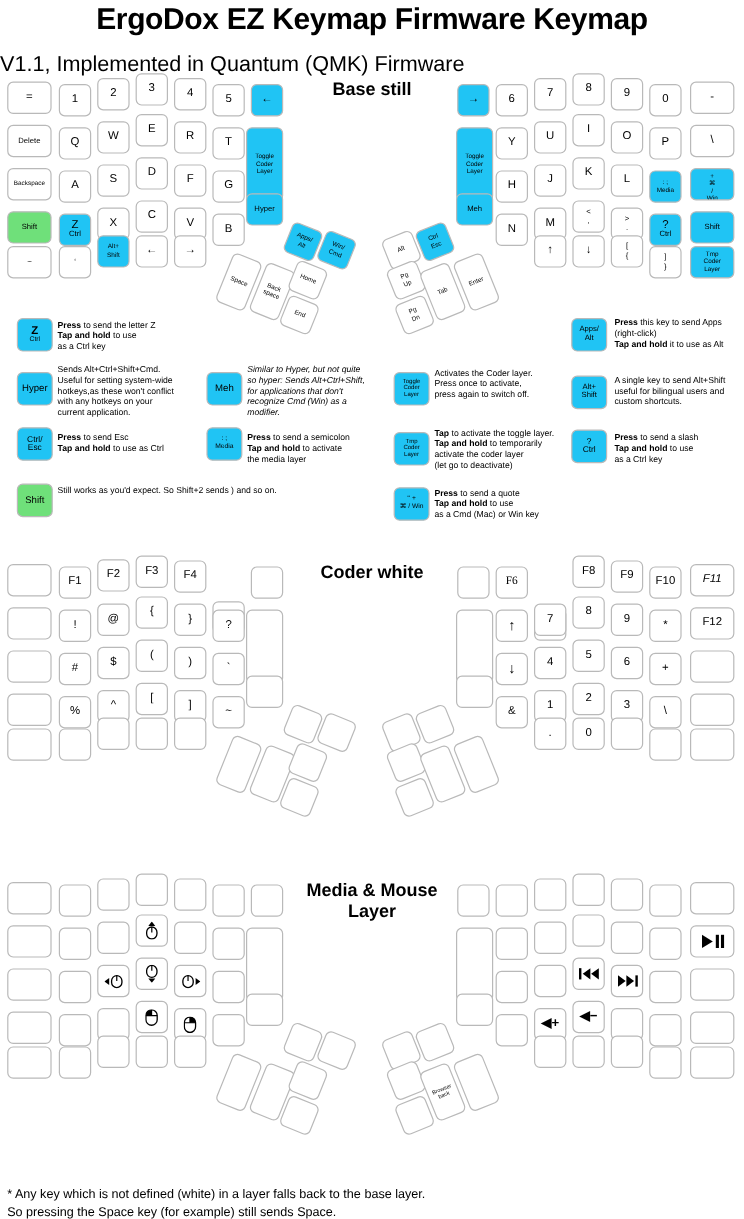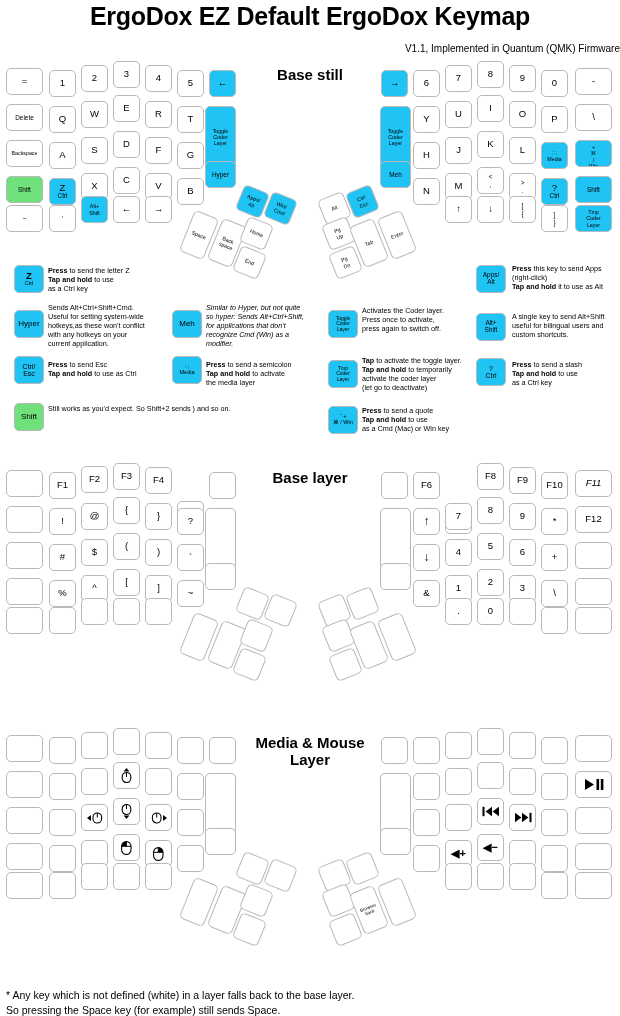--- a/index.html
+++ b/index.html
@@ -14,22 +14,22 @@
   }
   .title {
     text-align: center;
     font-size: 25px;
     font-weight: bold;
     margin: 0;
     padding-top: 2px;
     letter-spacing: -0.3px;
   }
   .subtitle {
-    text-align: right;
-    font-size: 10px;
+    text-align: left;
+    font-size: 18px;
     margin: 0;
     padding-top: 12px;
   }
   .layer-title {
     position: absolute;
     font-size: 15px;
     font-weight: bold;
     text-align: center;
   }
 
@@ -79,21 +79,21 @@
   .footnote {
     position: absolute;
     left: 6px;
     font-size: 10.5px;
     line-height: 1.45;
   }
 </style>
 </head>
 <body>
 
-<div class="title">ErgoDox EZ Default ErgoDox Keymap</div>
+<div class="title">ErgoDox EZ Keymap Firmware Keymap</div>
 <div class="subtitle">V1.1, Implemented in Quantum (QMK) Firmware</div>
 
 <div class="layer-title" style="left:255px; top:66px; width:110px;">Base still</div>
 
 <div class="key k-wide" style="left:6px;  top:68px;">=</div>
 <div class="key k-std" style="left:49px; top:70px;">1</div>
 <div class="key k-std" style="left:81px; top:65px;">2</div>
 <div class="key k-std" style="left:113px;top:61px;">3</div>
 <div class="key k-std" style="left:145px;top:65px;">4</div>
 <div class="key k-std" style="left:177px;top:70px;">5</div>
@@ -264,21 +264,21 @@
   A single key to send Alt+Shift<br>useful for bilingual users and<br>custom shortcuts.
 </div>
 
 <div class="legend-key cyan" style="left:476px; top:358px;">
     <span style="font-size:7px">?<br>Ctrl</span>
   </div>
 <div class="legend-text" style="left:512px; top:360px;">
   <b>Press</b> to send a slash<br><b>Tap and hold</b> to use<br>as a Ctrl key
 </div>
 
-<div class="layer-title" style="left:255px; top:469px; width:110px;">Base layer</div>
+<div class="layer-title" style="left:255px; top:469px; width:110px;">Coder white</div>
 
 <div class="key k-wide" style="left:6px;  top:470px;"></div>
 <div class="key k-std" style="left:49px; top:472px;">F1</div>
 <div class="key k-std" style="left:81px; top:466px;">F2</div>
 <div class="key k-std" style="left:113px;top:463px;">F3</div>
 <div class="key k-std" style="left:145px;top:467px;">F4</div>
 <div class="key k-std" style="left:177px;top:472px;margin-top:29px;">F5</div>
 <div class="key k-std" style="left:209px;top:472px;"></div>
 
 <div class="key k-wide" style="left:6px;  top:506px;"></div>
@@ -311,21 +311,21 @@
 <div class="key k-std" style="left:145px;top:598px;"></div>
 
 <div class="key k-std" style="left:239px;top:590px;transform:rotate(22deg);"></div>
 <div class="key k-std" style="left:267px;top:597px;transform:rotate(22deg);"></div>
 <div class="key" style="left:186px;top:615px;width:26px;height:44px;transform:rotate(22deg);"></div>
 <div class="key" style="left:214px;top:623px;width:26px;height:44px;transform:rotate(22deg);"></div>
 <div class="key k-std" style="left:243px;top:622px;transform:rotate(22deg);"></div>
 <div class="key k-std" style="left:236px;top:651px;transform:rotate(22deg);"></div>
 
 <div class="key k-std" style="left:381px;top:472px;"></div>
-<div class="key k-std" style="left:413px;top:472px;">F6</div>
+<div class="key k-std" style="left:413px;top:472px;font-family:Liberation Serif, serif;">F6</div>
 <div class="key k-std" style="left:445px;top:467px;margin-top:40px;">F7</div>
 <div class="key k-std" style="left:477px;top:463px;">F8</div>
 <div class="key k-std" style="left:509px;top:467px;">F9</div>
 <div class="key k-std" style="left:541px;top:472px;text-align:center;">F10</div>
 <div class="key k-wide" style="left:575px;top:470px;font-style:italic;">F11</div>
 
 <div class="key" style="left:380px;top:508px;width:31px;height:62px;"></div>
 <div class="key k-std big" style="left:413px;top:508px;">↑</div>
 <div class="key k-std" style="left:445px;top:503px;">7</div>
 <div class="key k-std" style="left:477px;top:497px;">8</div>

